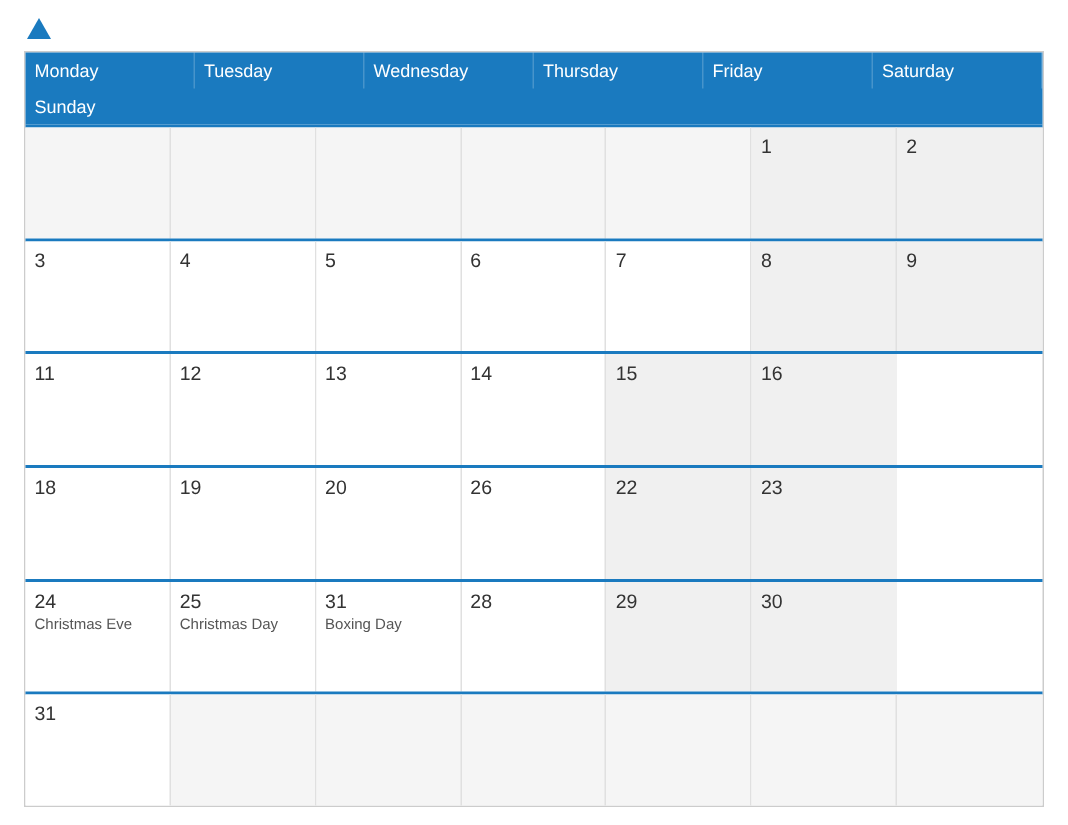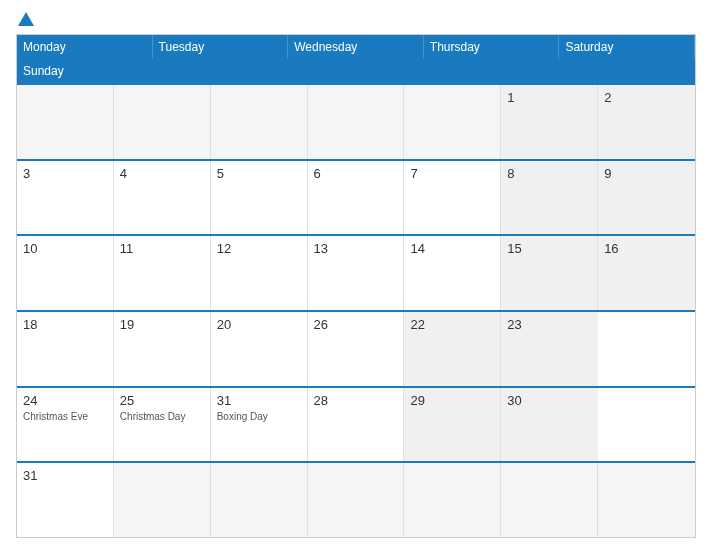--- a/index.html
+++ b/index.html
@@ -63,21 +63,21 @@
     
     .calendar {
       flex: 1;
       display: flex;
       flex-direction: column;
       border: 1px solid #ccc;
     }
 
     .cal-header {
       display: grid;
-      grid-template-columns: repeat(5, 1fr);
+      grid-template-columns: repeat(6, 1fr);
       background: #1a7abf;
     }
 
     .cal-header-cell {
       color: #fff;
       font-size: 12px;
       padding: 5px 6px;
       font-weight: 500;
       border-right: 1px solid rgba(255,255,255,0.2);
     }
@@ -136,20 +136,21 @@
     <div class="country"></div>
   </div>
 
   <div class="calendar">
     <div class="cal-header">
 
     <div class="cal-header-cell">Monday</div>
         <div class="cal-header-cell">Tuesday</div>
         <div class="cal-header-cell">Wednesday</div>
         <div class="cal-header-cell">Thursday</div>
+        <div class="cal-header-cell">Friday</div>
         <div class="cal-header-cell">Saturday</div>
         <div class="cal-header-cell">Sunday</div>
       </div>
     <div class="cal-body">
 
     <div class="cal-row">
           <div class="cal-cell empty"></div>
           <div class="cal-cell empty"></div>
           <div class="cal-cell empty"></div>
           <div class="cal-cell empty"></div>
@@ -179,23 +180,20 @@
           </div>
           <div class="cal-cell weekend">
             <div class="day-number">8</div>
           </div>
           <div class="cal-cell weekend">
             <div class="day-number">9</div>
           </div>
         </div>
         <div class="cal-row">
           <div class="cal-cell">
-            <div class="day-number">10</div>
-          </div>
-          <div class="cal-cell">
             <div class="day-number">11</div>
           </div>
           <div class="cal-cell">
             <div class="day-number">12</div>
           </div>
           <div class="cal-cell">
             <div class="day-number">13</div>
           </div>
           <div class="cal-cell">
             <div class="day-number">14</div>

